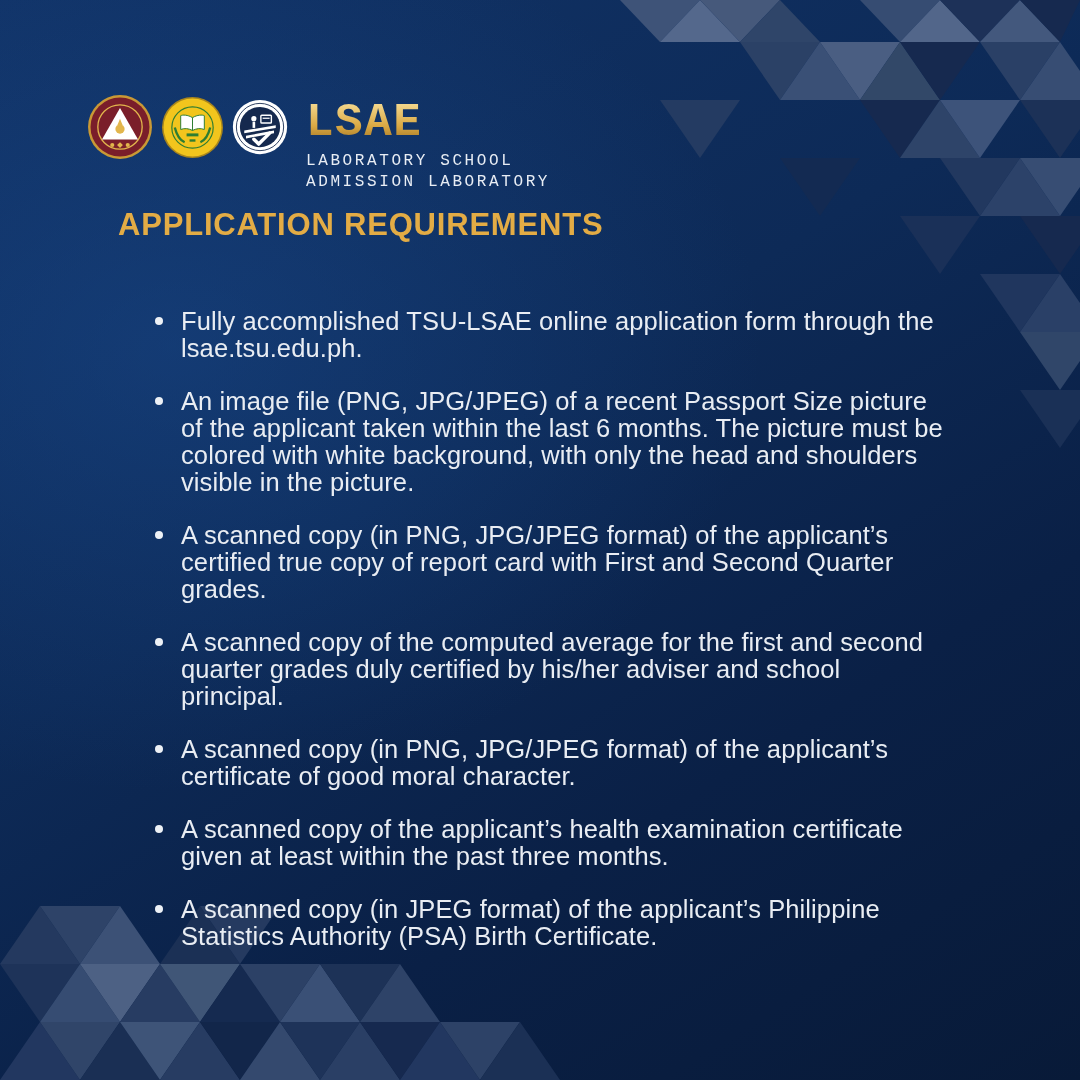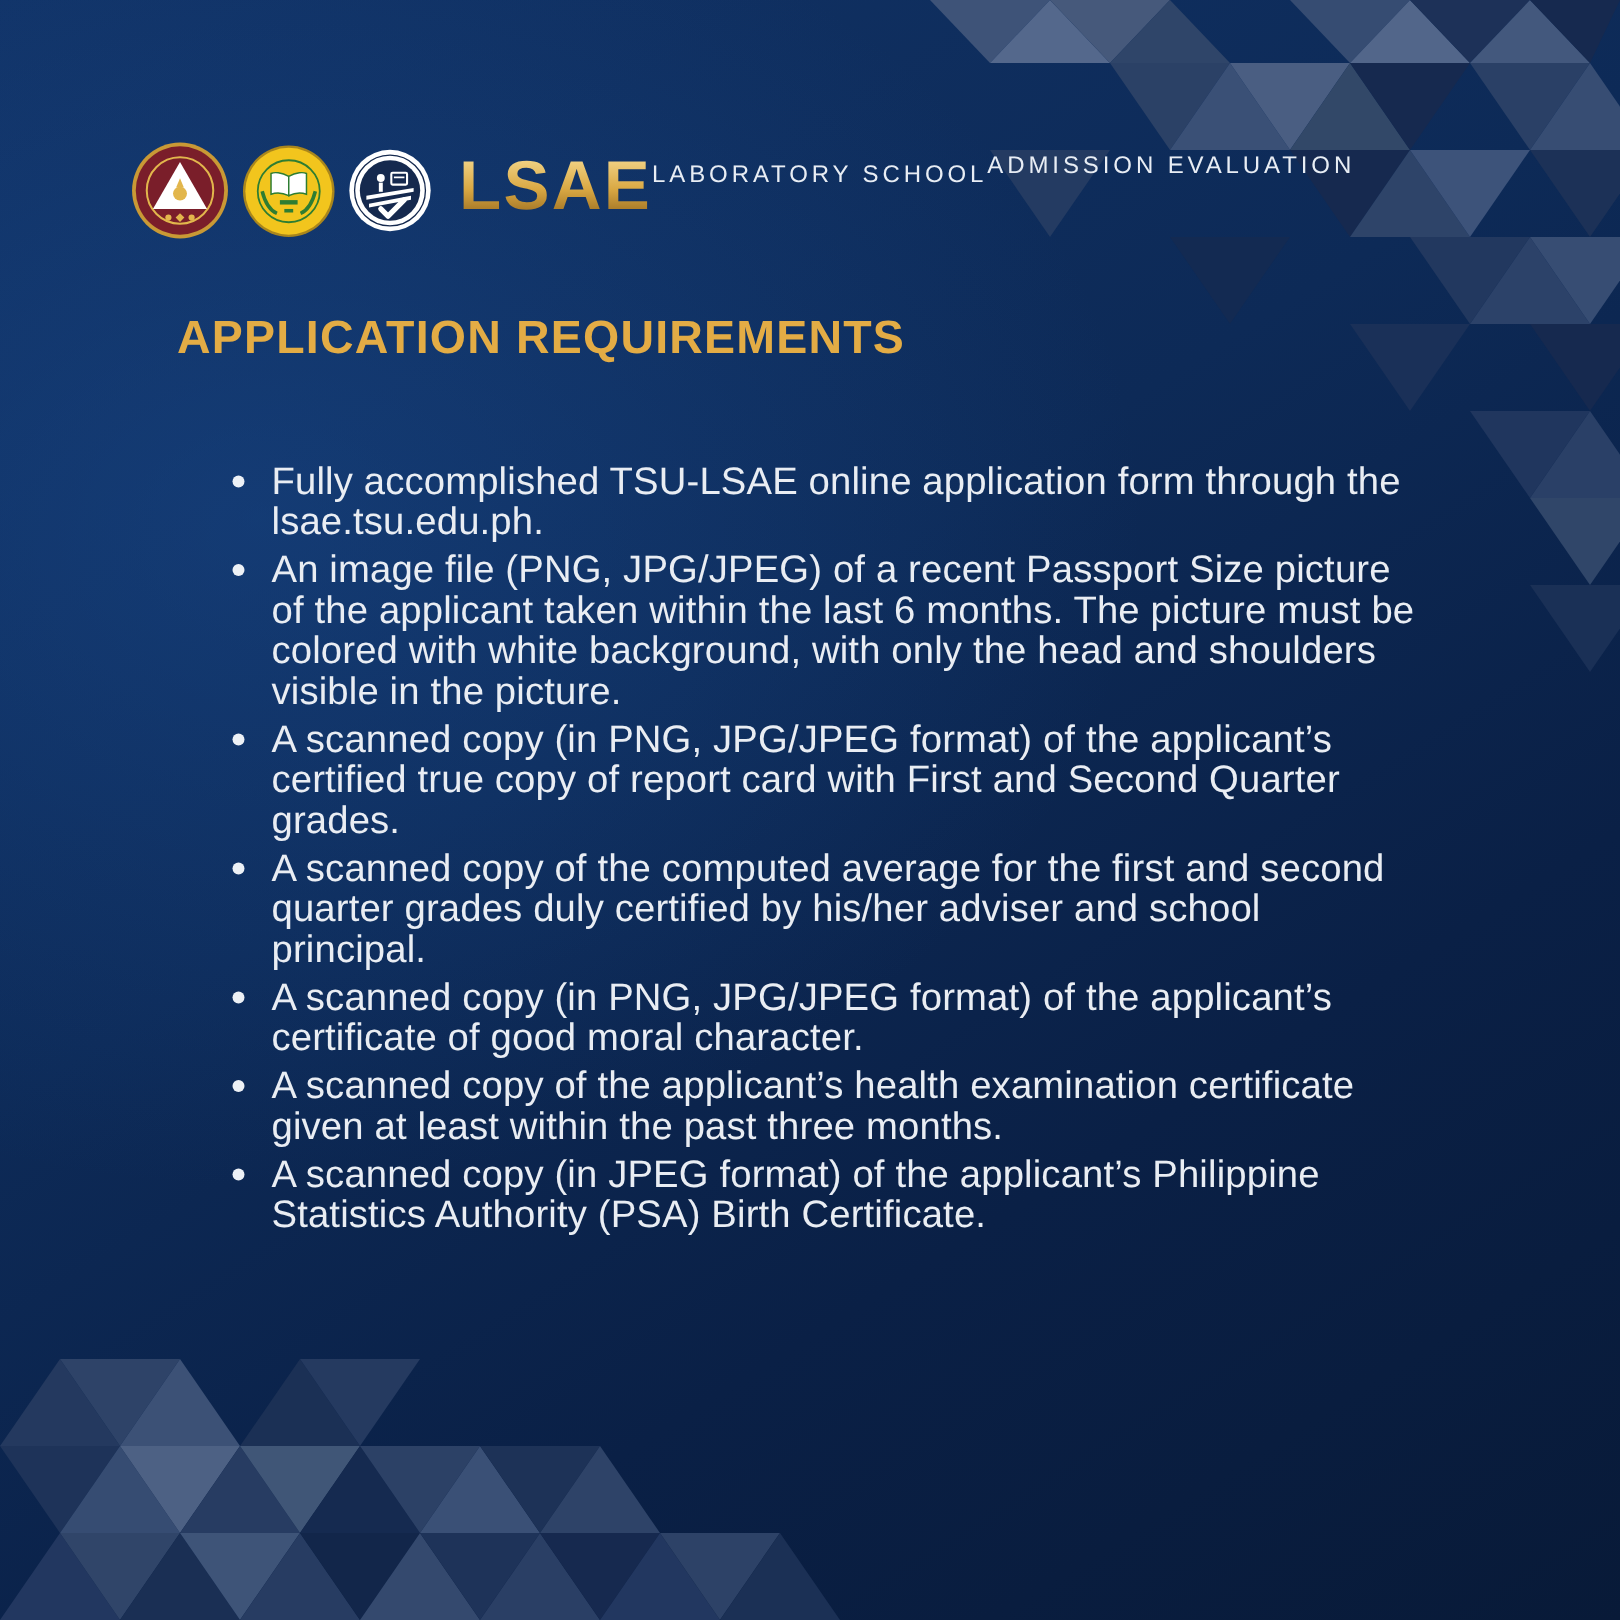--- a/index.html
+++ b/index.html
@@ -10,33 +10,33 @@
       linear-gradient(148deg,#113367 0%, #0D2A57 42%, #0A2046 70%, #081A38 100%);
     font-family:"Liberation Sans","DejaVu Sans",sans-serif;
   }
   svg.deco{position:absolute;display:block;pointer-events:none;}
   .deco-tr{top:0;right:0;}
   .deco-bl{bottom:0;left:0;}
 
   
   .logos{position:absolute;left:87px;top:94px;display:flex;align-items:flex-start;gap:8px;}
   .seal{display:block;flex:none;}
-  .brand-text{display:flex;flex-direction:row;margin-left:10px;margin-top:8px;}
+  .brand-text{display:flex;flex-direction:column;margin-left:10px;margin-top:8px;font-family:Liberation Mono, monospace;}
   .wordmark{
     font-size:46px;font-weight:800;letter-spacing:1.5px;line-height:0.95;
     background:linear-gradient(180deg,#F6DB92 0%,#D9A843 55%,#96691E 100%);
     -webkit-background-clip:text;background-clip:text;color:transparent;
   }
   .brand-sub{font-size:16px;color:#E8EDF4;letter-spacing:2.6px;font-weight:500;line-height:1.5;margin-top:3px;}
 
   
   .heading{position:absolute;left:118px;top:206px;color:#E3AC45;font-size:31px;font-weight:800;letter-spacing:0.8px;line-height:1.25;}
 
   
-  .list{position:absolute;left:155px;top:308px;width:792px;display:flex;flex-direction:column;gap:5px;list-style:none;margin:0;padding:0;justify-content:space-between;}
+  .list{position:absolute;left:155px;top:308px;width:792px;display:flex;flex-direction:column;gap:26px;list-style:none;margin:0;padding:0;justify-content:space-between;}
   .item{display:flex;}
   .dotcol{width:26px;flex:none;padding-top:9px;}
   .dot{display:block;width:8px;height:8px;border-radius:50%;background:#EDF1F6;}
   .req-text{font-size:25.5px;line-height:27px;color:#E9EDF3;letter-spacing:0.1px;}
 
   
   .source{position:absolute;top:940px;right:142px;font-size:17px;font-style:italic;color:#C9D3DF;letter-spacing:0.2px;}
 </style>
 </head>
 <body>
@@ -143,21 +143,21 @@
       <rect x="33" y="18.5" width="12" height="9" rx="1" fill="none" stroke="#FFFFFF" stroke-width="1.6"></rect>
       <line x1="35" y1="22" x2="43" y2="22" stroke="#FFFFFF" stroke-width="1.4"></line>
       <polygon points="14,36 50,30 50,33 14,39" fill="#FFFFFF"></polygon>
       <polygon points="16,42 48,36 48,39 16,45" fill="#FFFFFF"></polygon>
       <path d="M25 46 l5.5 5.5 L43 39" fill="none" stroke="#FFFFFF" stroke-width="4" stroke-linecap="round" stroke-linejoin="round"></path>
     </svg>
 
     <div class="brand-text">
       <span class="wordmark">LSAE</span>
       <span class="brand-sub">LABORATORY SCHOOL</span>
-      <span class="brand-sub" style="margin-top:-3px">ADMISSION EVALUATION</span>
+      <span class="brand-sub" style="margin-top:-3px">ADMISSION LABORATORY</span>
     </div>
   </div>
 
   <div class="heading">
     <div>APPLICATION REQUIREMENTS</div>
   </div>
 
   <ul class="list">
     <li class="item">
       <span class="dotcol">

